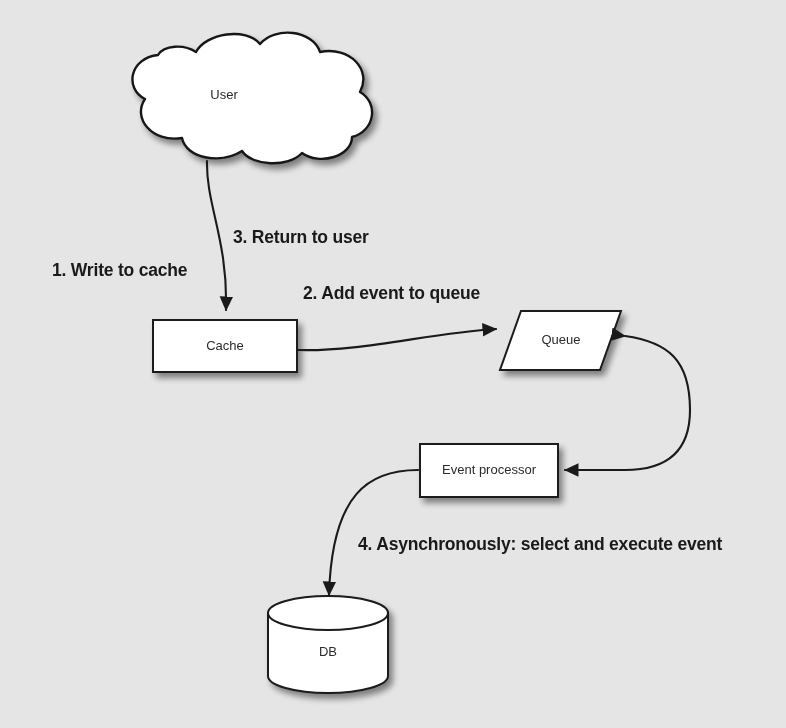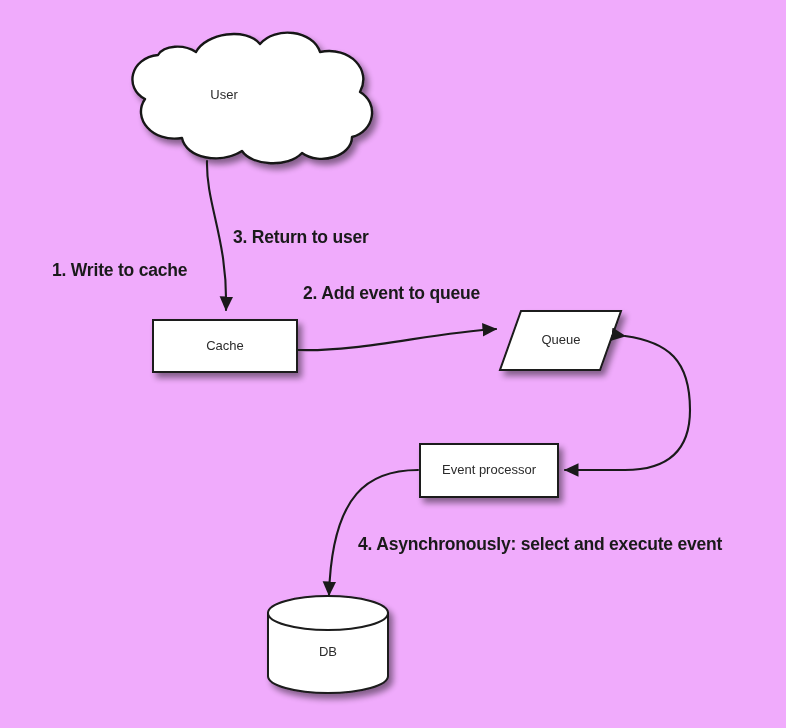--- a/index.html
+++ b/index.html
@@ -8,21 +8,21 @@
     padding: 0;
     background: #ffffff;
   }
   body {
     font-family: "Liberation Sans", sans-serif;
   }
   #canvas {
     position: relative;
     width: 786px;
     height: 728px;
-    background: #f0abfc;
+    background: #e5e5e5;
     overflow: hidden;
   }
   #diagram-svg {
     position: absolute;
     top: 0;
     left: 0;
     width: 786px;
     height: 728px;
   }
   .node-label {

